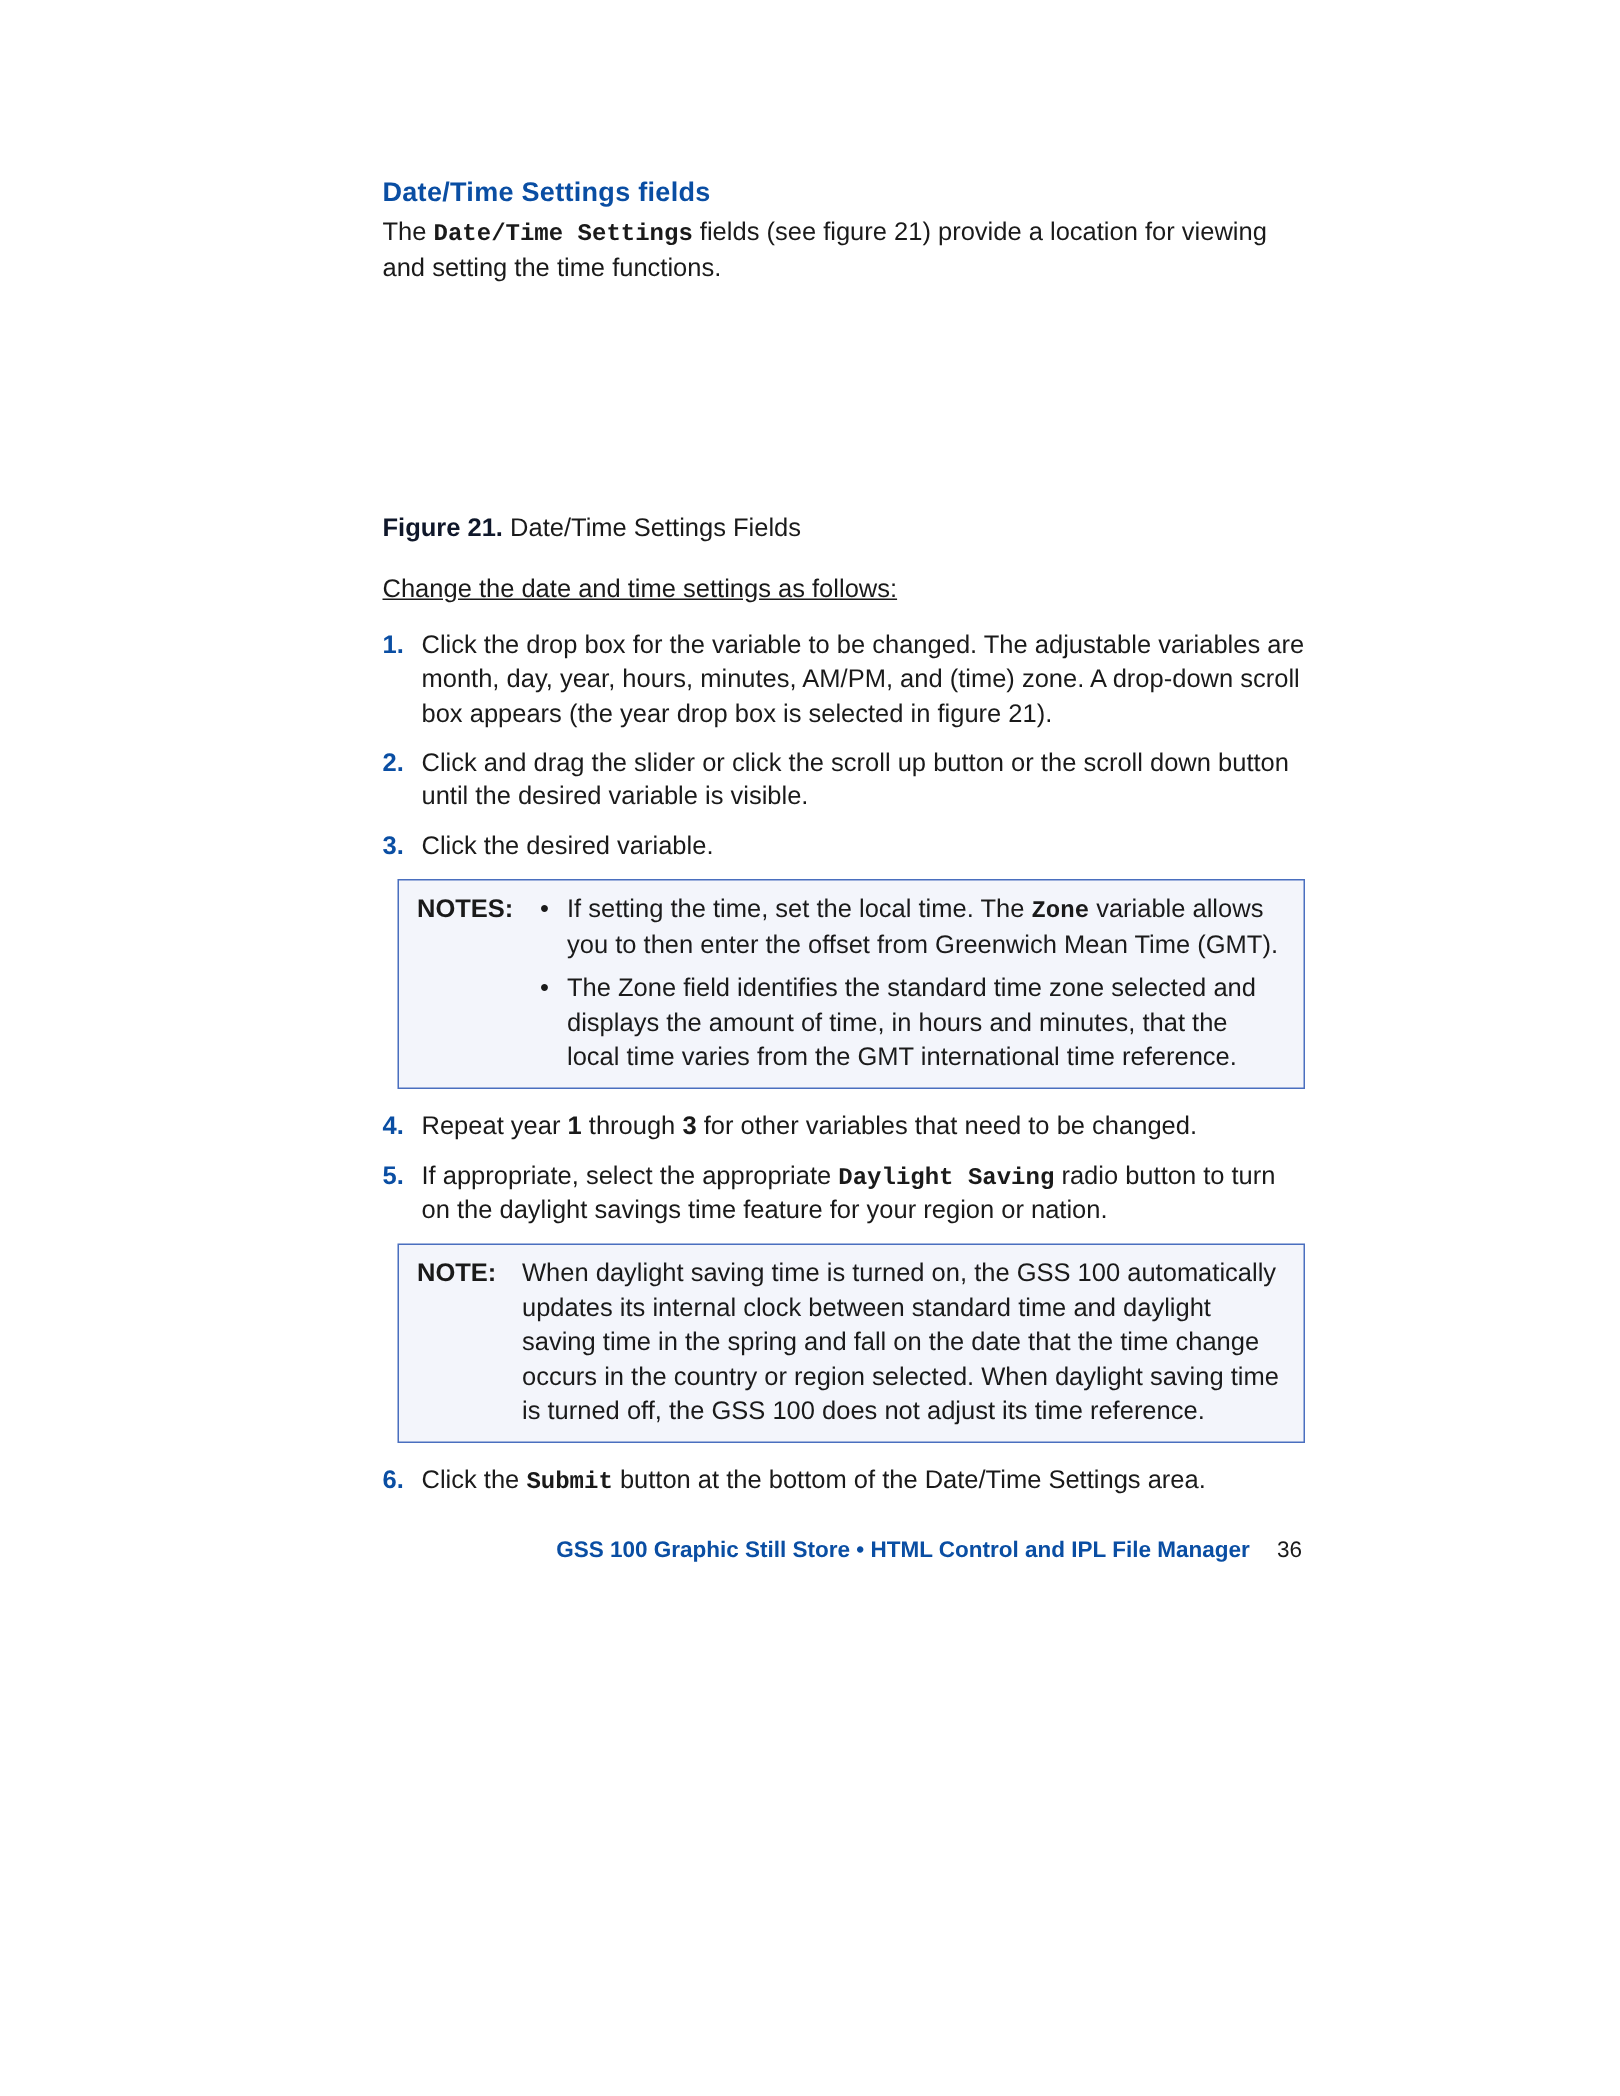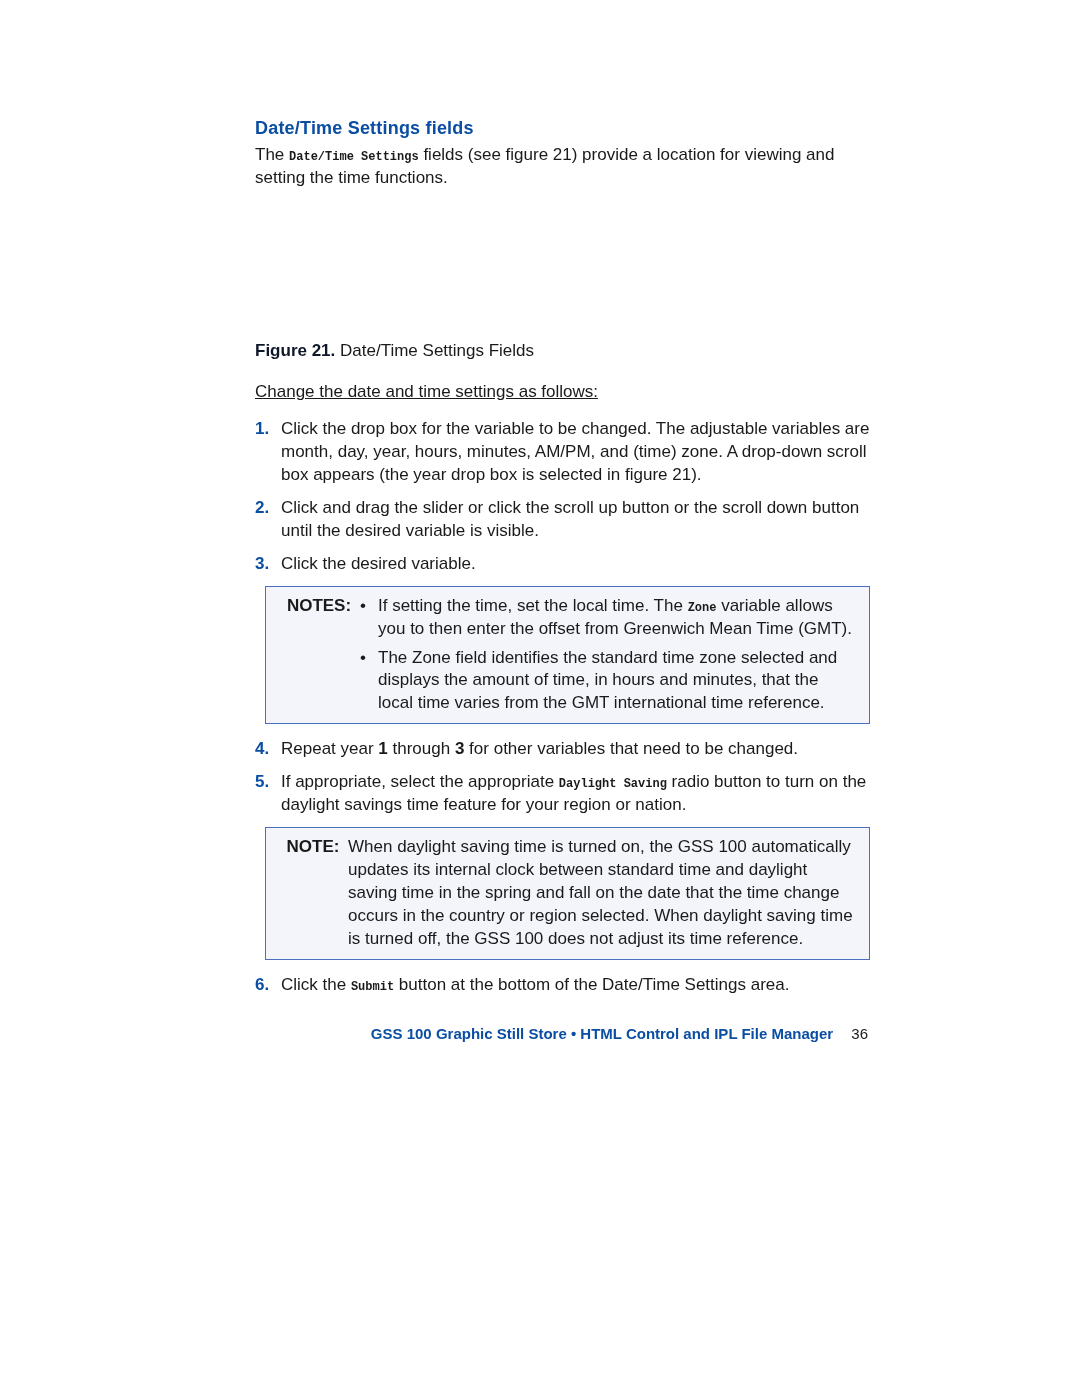--- a/index.html
+++ b/index.html
@@ -24,21 +24,21 @@
     font-size: 18px;
     margin-bottom: 4px;
     letter-spacing: 0.2px;
   }
   .intro {
     margin-bottom: 150px;
   }
   .mono {
     font-family: "Courier New", Courier, monospace;
     font-weight: bold;
-    font-size: 12px;
+    font-size: 16px;
   }
   .figcap {
     margin-bottom: 18px;
     font-size: 17px;
   }
   .figcap .fignum {
     color: #0f172a;
     font-weight: 700;
   }
   .lead {
@@ -68,21 +68,20 @@
     background: #f3f5fb;
     box-sizing: border-box;
     margin: 10px 0 14px 10px;
     padding: 8px 12px 8px 12px;
     display: flex;
   }
   .notebox .label {
     font-weight: 700;
     width: 82px;
     flex-shrink: 0;
-    text-align: center;
   }
   .notebox .content {
     flex: 1;
   }
   .notebox ul {
     list-style: none;
     margin: 0;
     padding: 0;
   }
   .notebox ul li {

